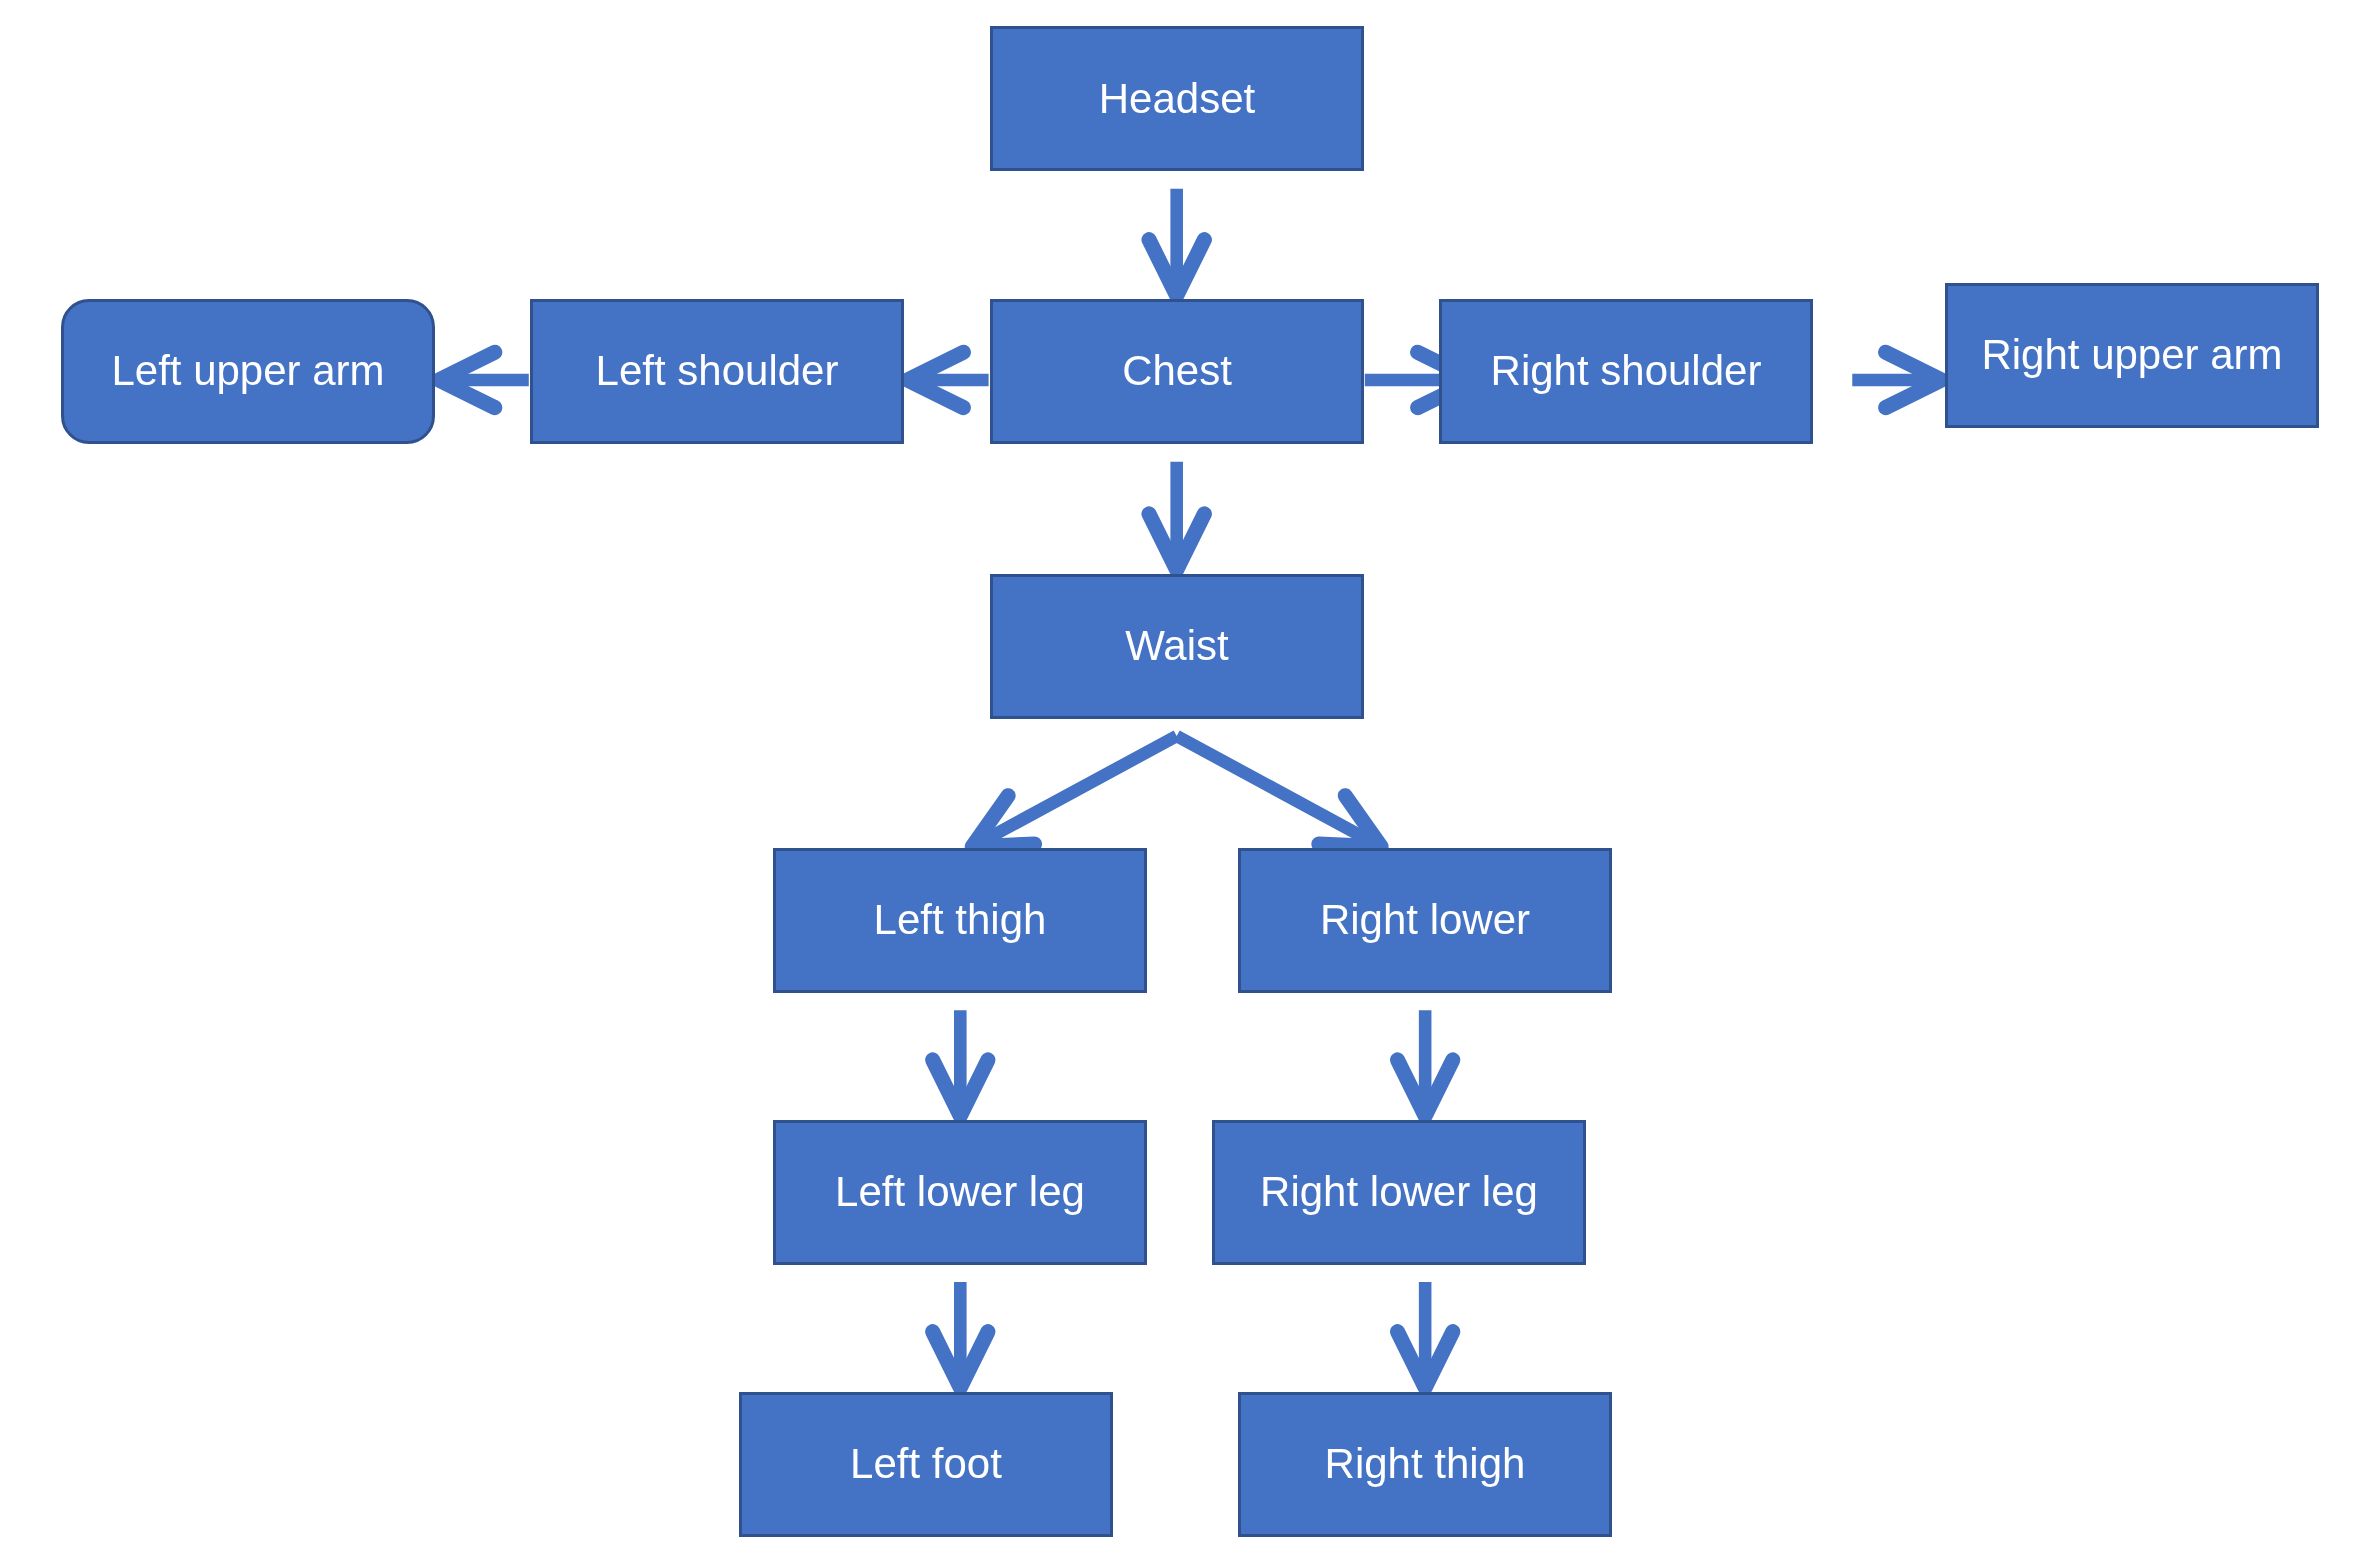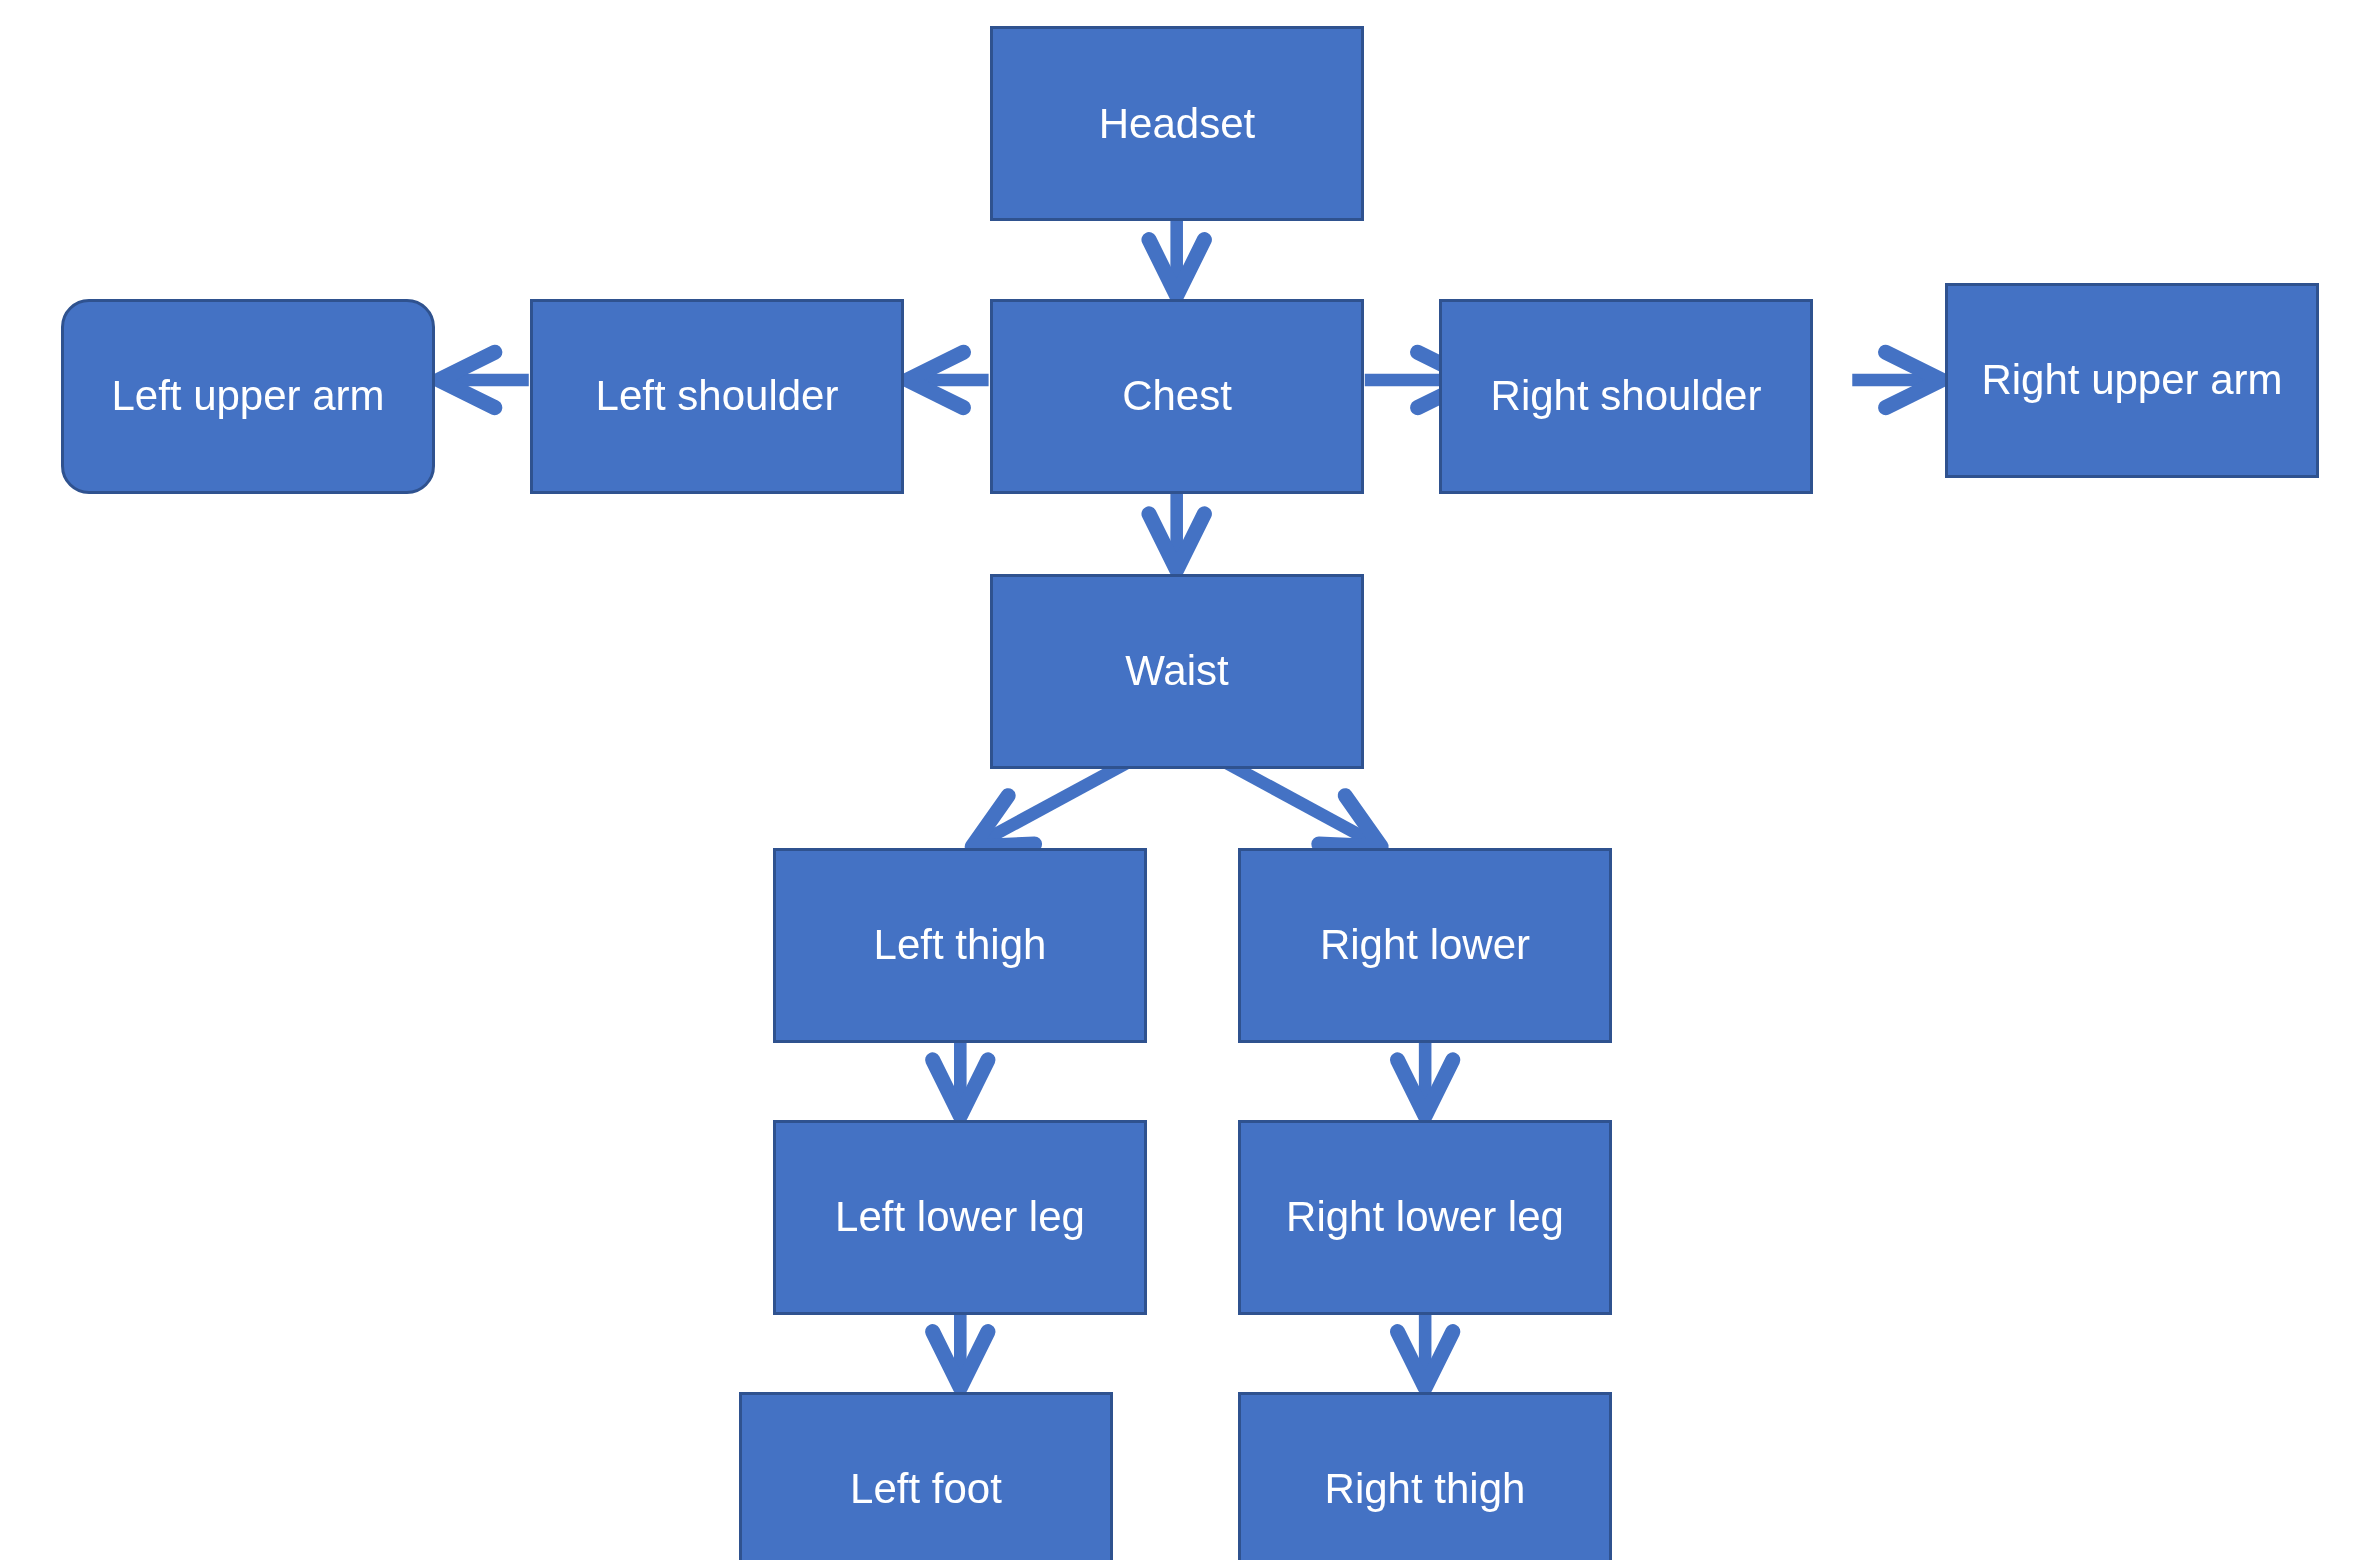--- a/index.html
+++ b/index.html
@@ -24,21 +24,21 @@
   }
   .arrows line, .arrows path {
     stroke: #4472C4;
     fill: none;
   }
   .arrows line { stroke-width: 20px; stroke-linecap: butt; }
   .arrows path { stroke-width: 24px; stroke-linecap: round; stroke-linejoin: round; }
   .node {
     position: absolute;
     width: 374px;
-    height: 195px;
+    height: 145px;
     box-sizing: border-box;
     background: #4472C4;
     border: 3.8px solid #2F528F;
     display: flex;
     align-items: center;
     justify-content: center;
     text-align: center;
   }
   .node span {
     color: #ffffff;
@@ -50,21 +50,21 @@
   .n-headset        { left: 990px; top: 26.4px; }
   .n-left-upper-arm { left: 61px;   top: 299px; border-radius: 28px; }
   .n-left-shoulder  { left: 530px;  top: 299px; }
   .n-chest          { left: 990px; top: 299px; }
   .n-right-shoulder { left: 1439px; top: 299px; }
   .n-right-upper-arm{ left: 1945px; top: 283px; }
   .n-waist          { left: 990px; top: 574px; }
   .n-left-thigh     { left: 773px; top: 848px; }
   .n-right-thigh    { left: 1238px; top: 848px; }
   .n-left-lower-leg { left: 773px; top: 1120px; }
-  .n-right-lower-leg{ left: 1238px; top: 1120px; }
+  .n-right-lower-leg{ left: 1212px; top: 1120px; }
   .n-left-foot      { left: 739px; top: 1392px; }
   .n-right-foot     { left: 1238px; top: 1392px; }
 </style>
 </head>
 <body>
 
 <div class="canvas">
 
   <svg class="arrows" viewBox="0 0 3741 2480" xmlns="http://www.w3.org/2000/svg">
     <g>

